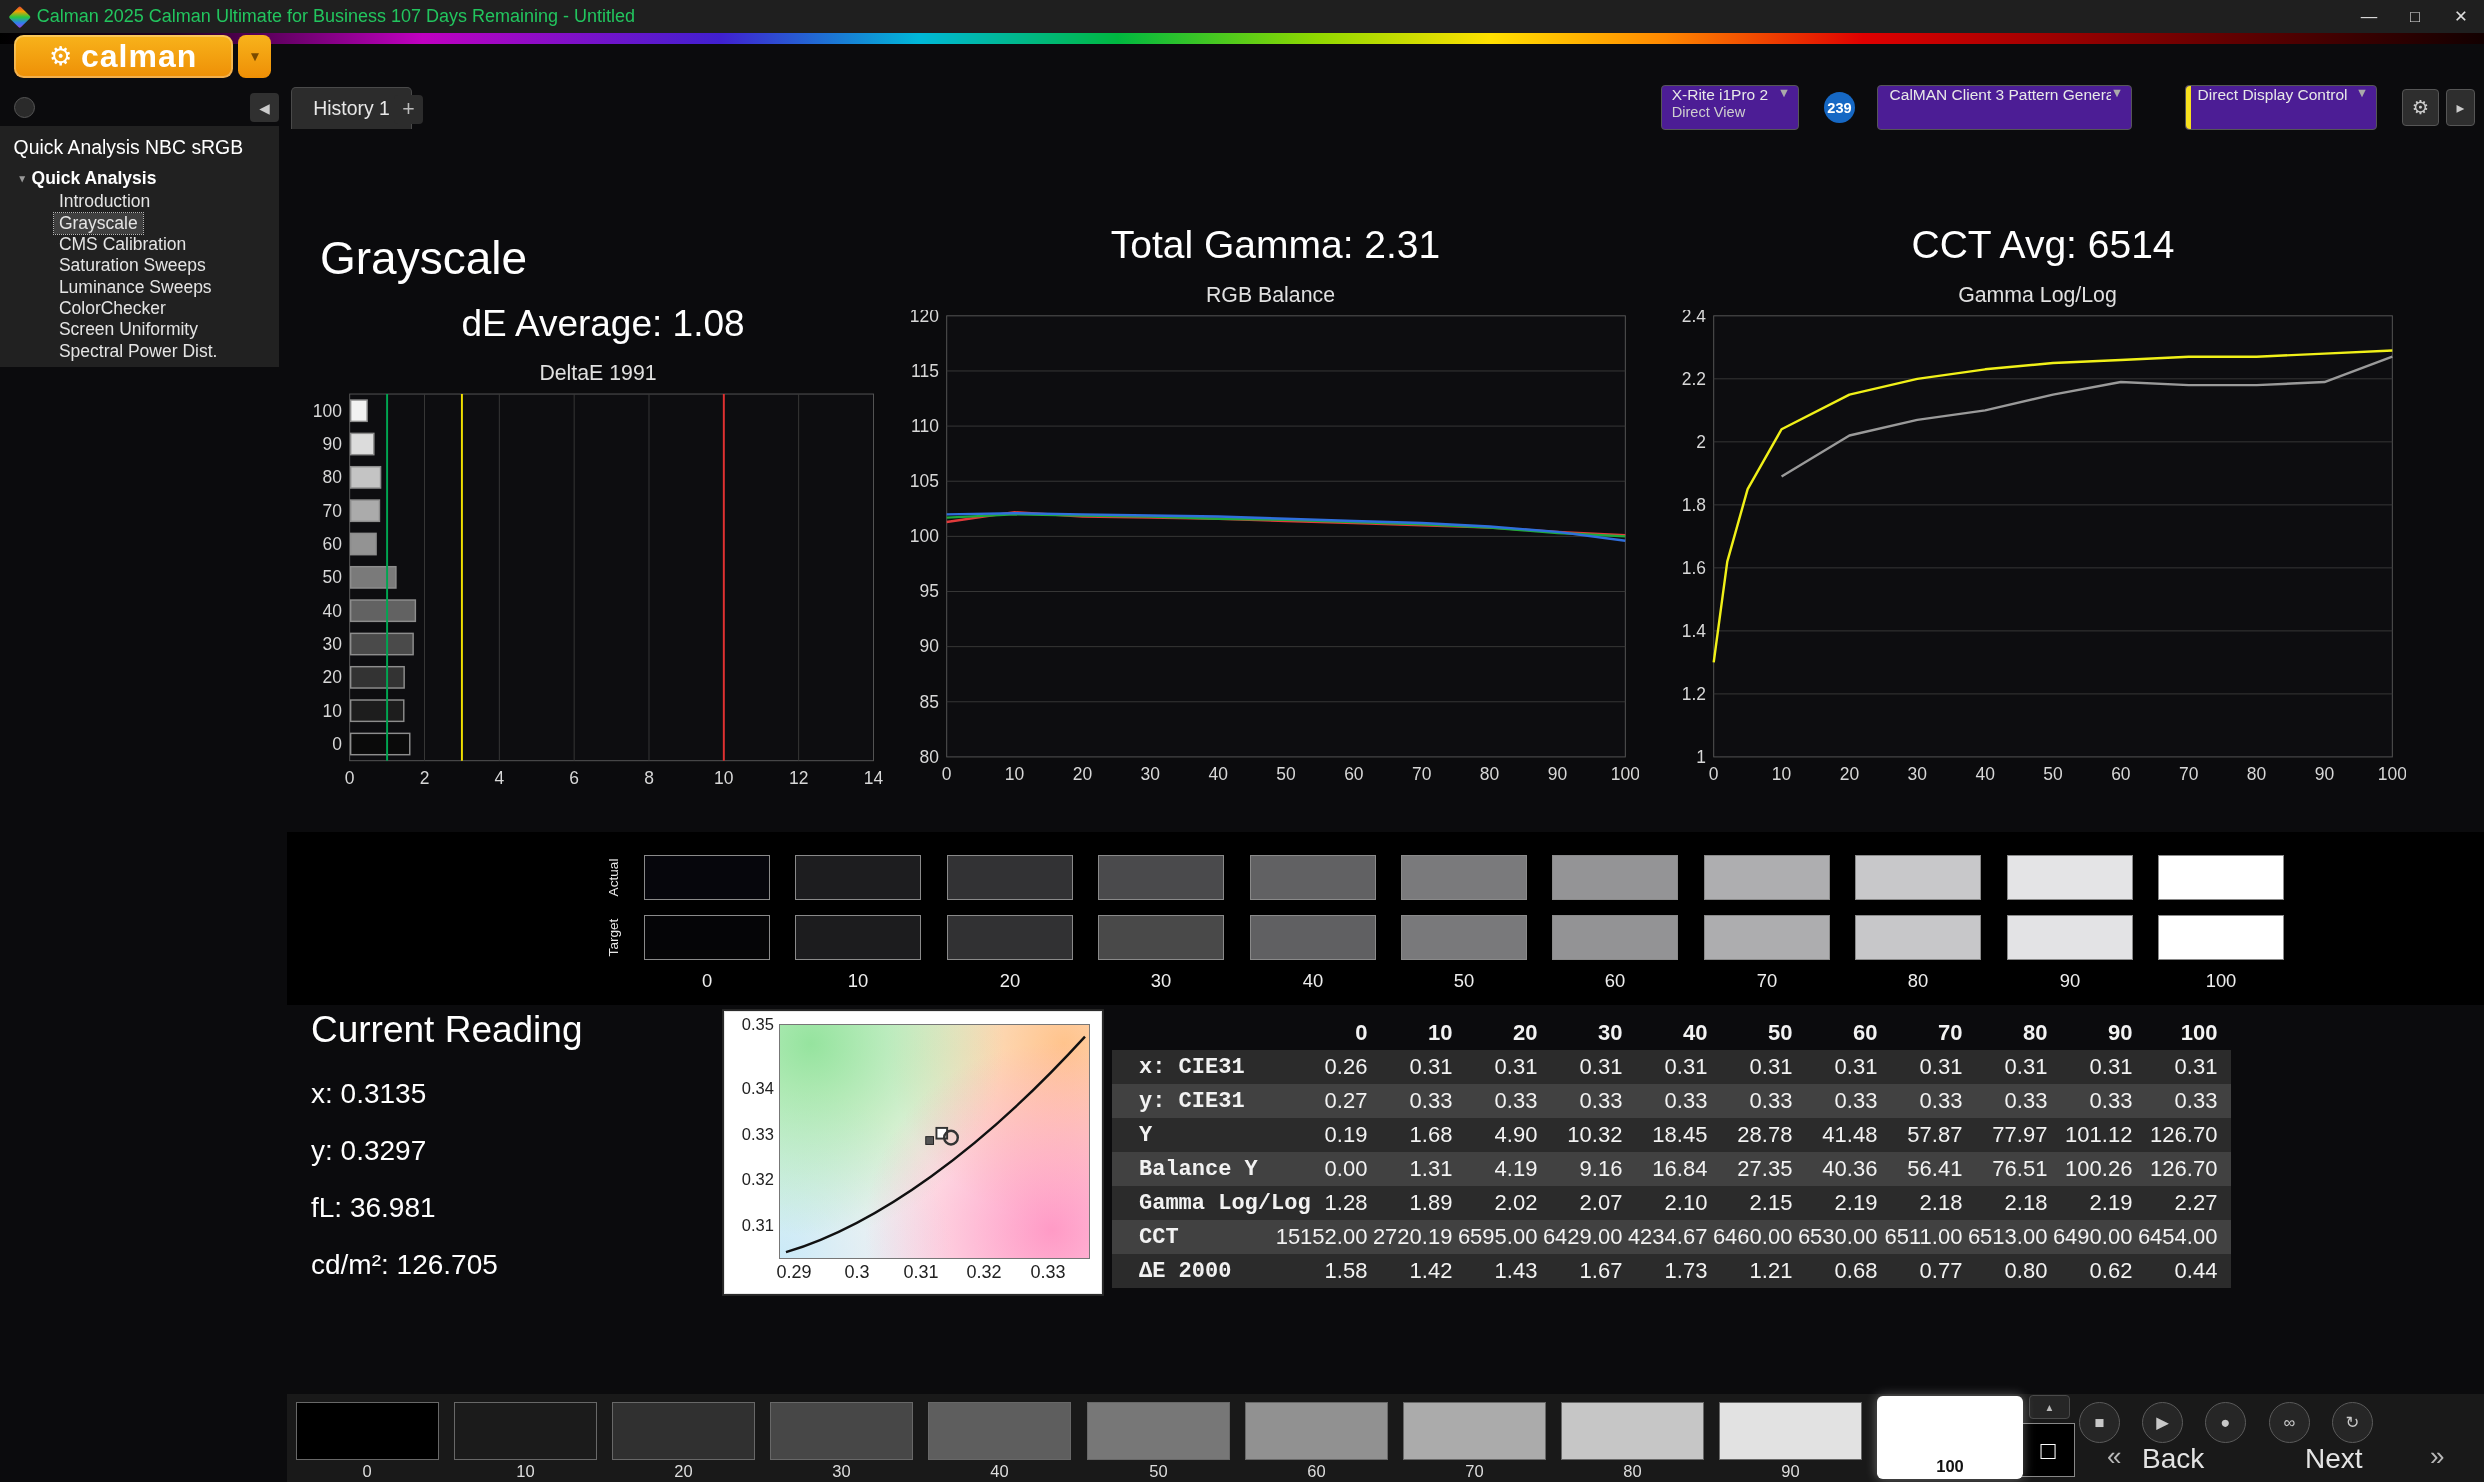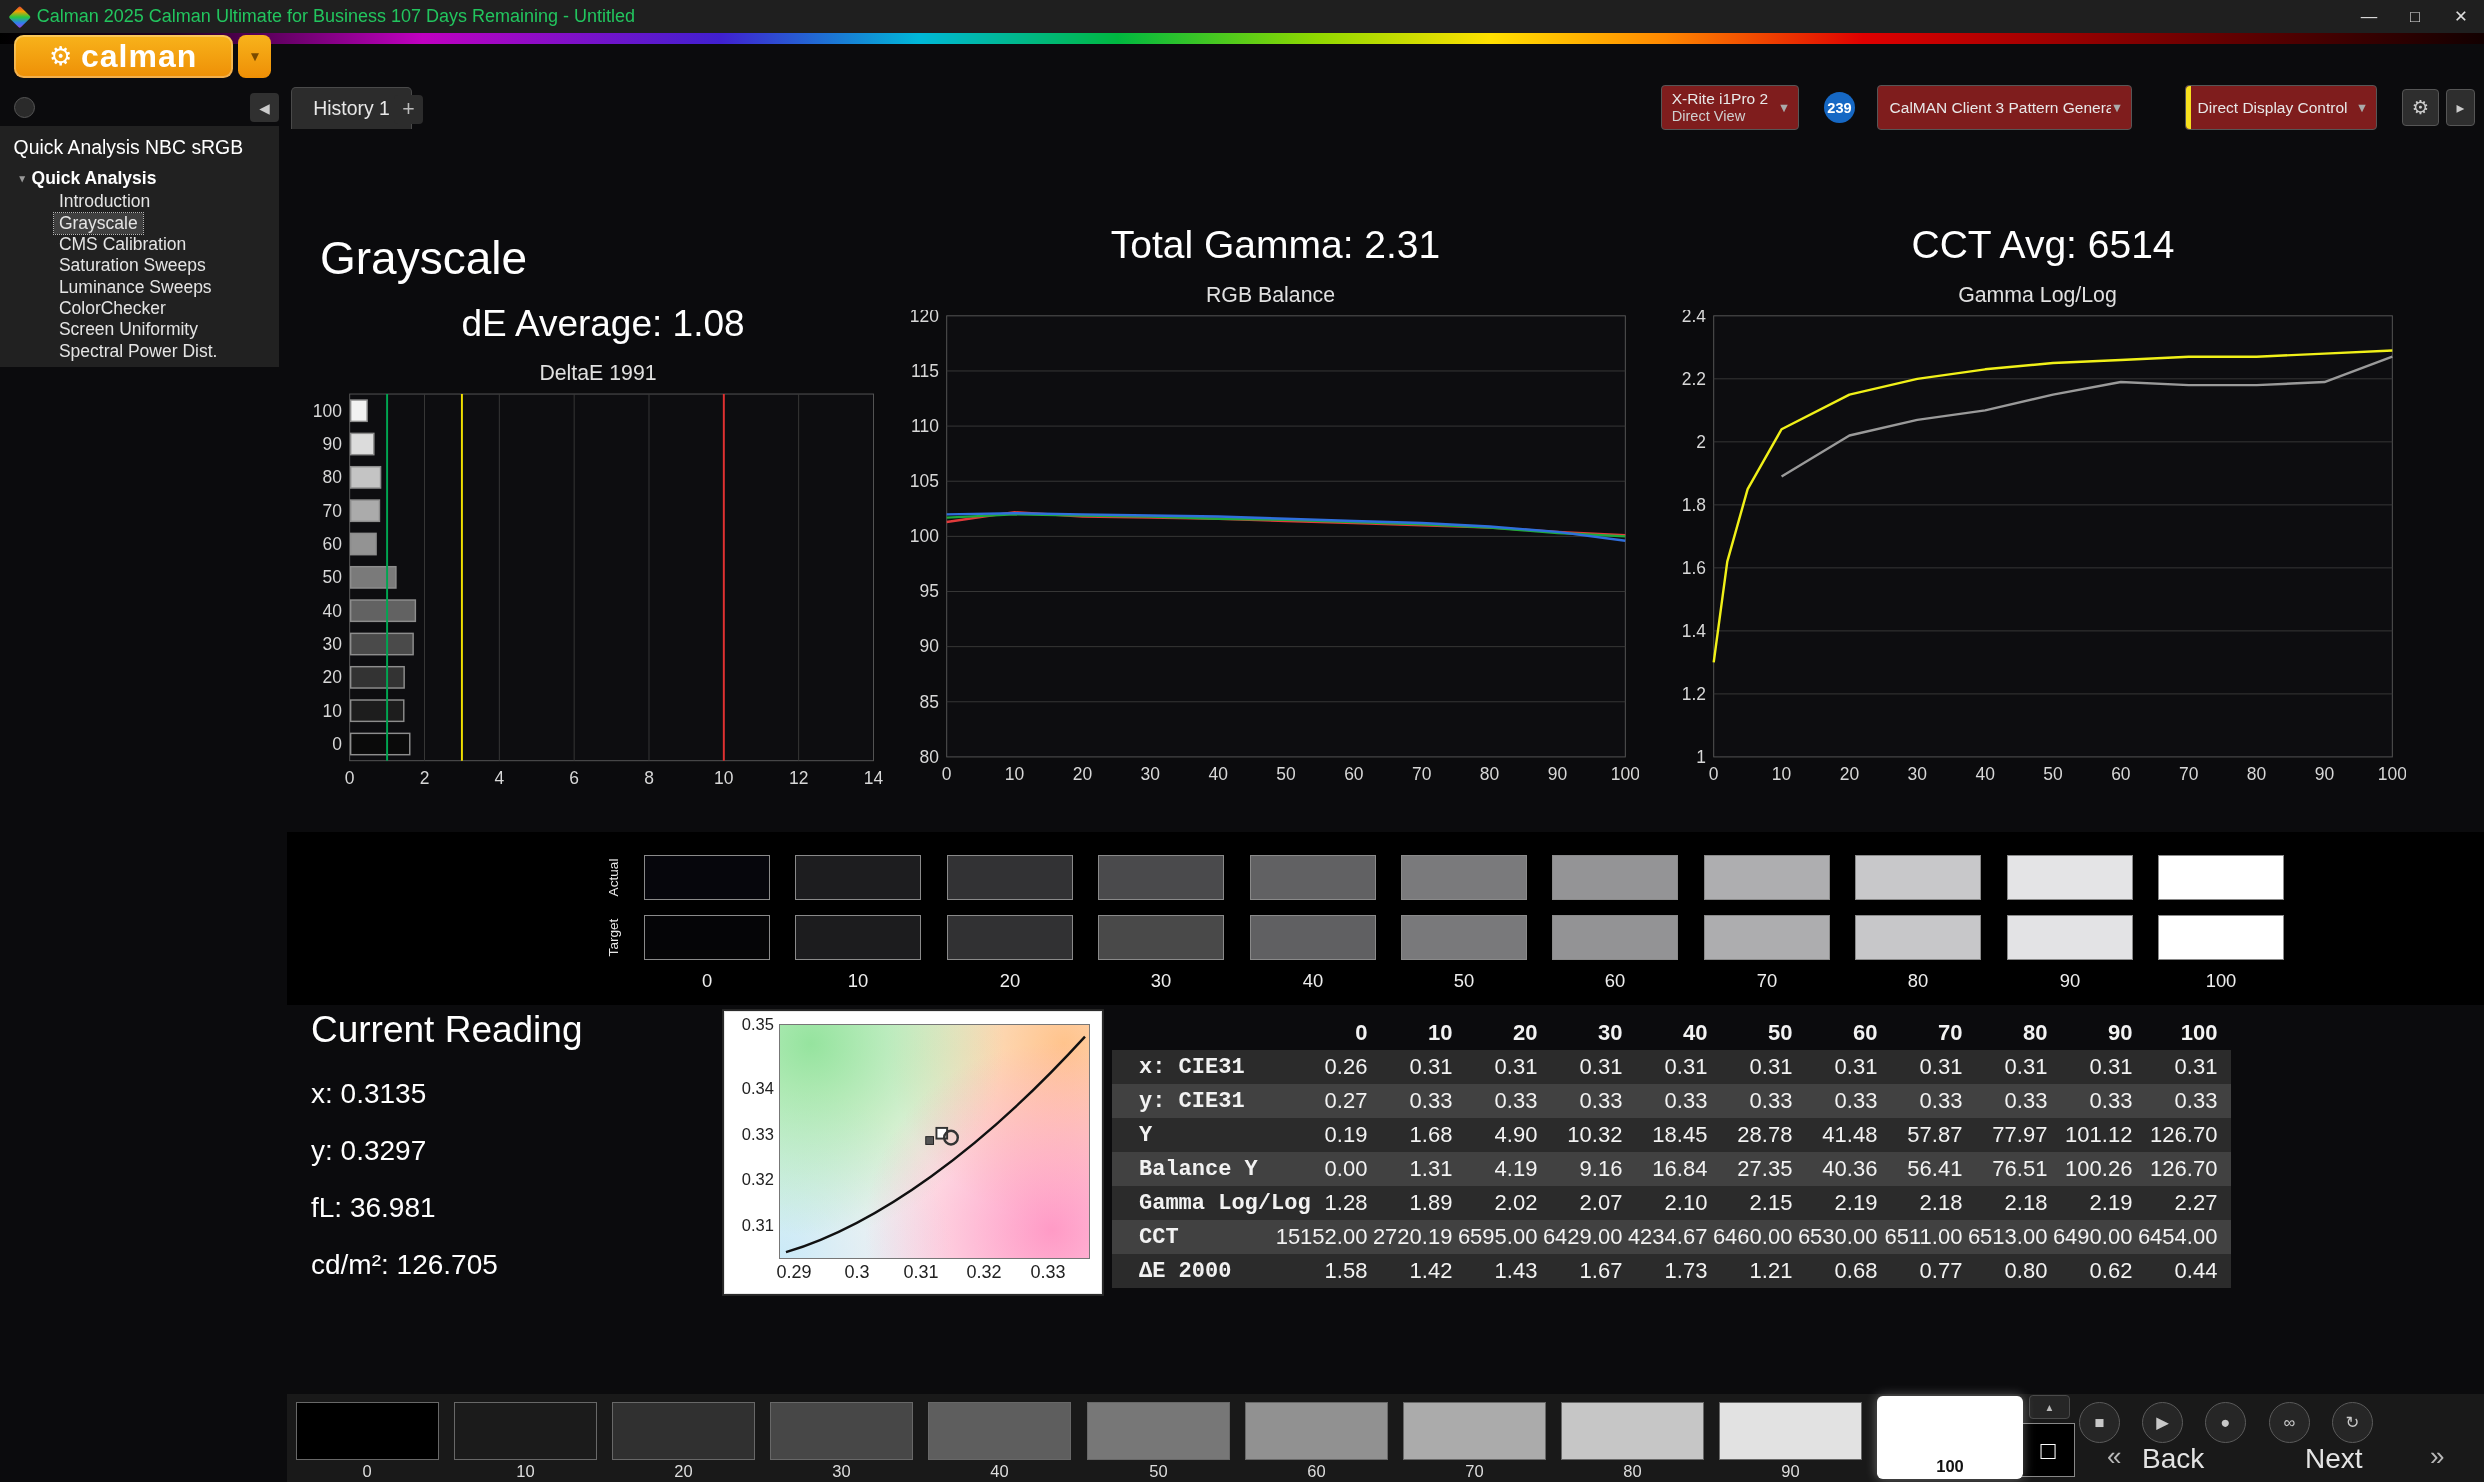--- a/index.html
+++ b/index.html
@@ -33,22 +33,22 @@
   
   .tab{position:absolute;left:291px;top:87px;height:41px;padding:0 21.3px;background:#2c2c2c;
        border:1px solid #4a4a4a;border-bottom:none;border-radius:4.9px 4.9px 0 0;
        display:flex;align-items:center;font-size:19.4px;color:#e8e8e8;}
   .add-tab{position:absolute;left:394px;top:95px;width:29px;height:29px;background:#2c2c2c;border-radius:3.9px;
        display:flex;align-items:center;justify-content:center;color:#bbb;font-size:21.3px;}
   .collapse-btn{position:absolute;left:250px;top:93px;width:29px;height:29px;background:#303030;border-radius:3.9px;
        display:flex;align-items:center;justify-content:center;color:#ccc;font-size:13.6px;}
   .ws-dot{position:absolute;left:13.6px;top:97px;width:19.4px;height:19.4px;border-radius:50%;
        background:#2a2a2a;border:1.9px solid #555;}
-  .dd{position:absolute;top:85px;height:45px;background:#7f1d1d;border:1px solid #565656;border-radius:3.9px;
-      display:flex;align-items:center;color:#e8e8e8;box-sizing:border-box;}
+  .dd{position:absolute;top:85px;height:45px;background:#4c1d95;border:1px solid #565656;border-radius:3.9px;
+      display:flex;align-items:flex-start;color:#e8e8e8;box-sizing:border-box;}
   .dd1{left:1661px;width:138px;}
   .dd2{left:1877px;width:255px;}
   .dd3{left:2185px;width:192px;position:absolute;}
   .dd-lines{padding-left:9.7px;display:flex;flex-direction:column;line-height:1.15;}
   .dd-l1{font-size:15.5px;white-space:nowrap;}
   .dd-l2{font-size:14.6px;color:#cfcfcf;white-space:nowrap;}
   .one{padding-left:11.6px;font-size:15.5px;white-space:nowrap;overflow:hidden;}
   .dd-arrow{margin-left:auto;margin-right:7.8px;color:#aaa;font-size:12.6px;}
   .dd-stripe{position:absolute;left:0;top:0;bottom:0;width:4.9px;background:#f7e11e;border-radius:3.9px 0 0 3.9px;}
   .badge{position:absolute;left:1824px;top:92px;width:31px;height:31px;border-radius:50%;background:#1668c4;

